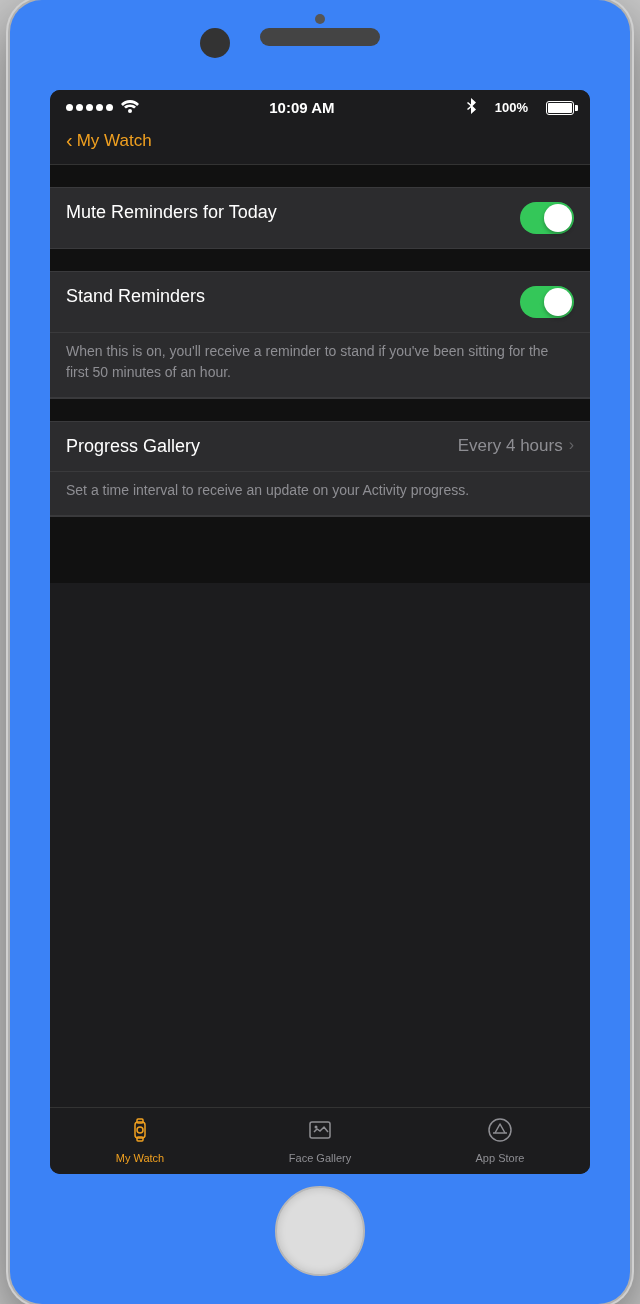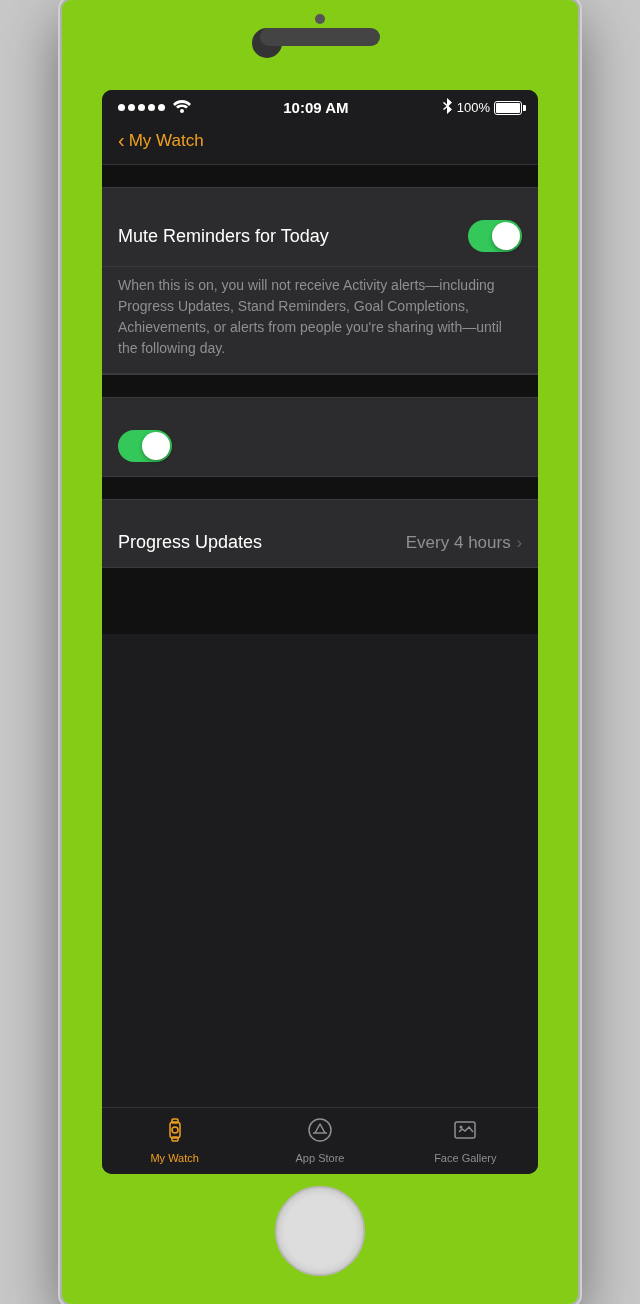--- a/index.html
+++ b/index.html
@@ -6,24 +6,24 @@
     body {
       background: #c8c8c8;
       display: flex;
       justify-content: center;
       align-items: center;
       min-height: 100vh;
       font-family: -apple-system, 'Helvetica Neue', Helvetica, Arial, sans-serif;
     }
 
     .phone-frame {
-      width: 516px;
+      width: 620px;
       height: 1304px;
-      background: #84cc16;
-      border-radius: 9px;
+      background: #3b82f6;
+      border-radius: 32px;
       position: relative;
       box-shadow:
         0 0 0 2px #b0b0b0,
         0 0 0 4px #d0d0d0,
         0 20px 60px rgba(0,0,0,0.5);
       overflow: hidden;
     }
 
     
     .phone-frame::before {
@@ -128,23 +128,24 @@
 
     .status-center {
       color: white;
       font-size: 15px;
       font-weight: 600;
     }
 
     .status-right {
       display: flex;
       align-items: center;
-      gap: 4px;
+      gap: 18px;
       color: white;
       font-size: 13px;
+      font-weight: bold;
     }
 
     .battery-container {
       display: flex;
       align-items: center;
       gap: 3px;
     }
 
     .battery-icon {
       width: 28px;
@@ -232,24 +233,22 @@
 
     
     .settings-section {
       background: #2c2c2e;
       border-top: 1px solid #3a3a3c;
       border-bottom: 1px solid #3a3a3c;
     }
 
     .settings-row {
       display: flex;
-      align-items: center;
       padding: 14px 16px;
       border-bottom: 1px solid #3a3a3c;
-      margin-top: 18px;
     }
 
     .settings-row:last-child {
       border-bottom: none;
     }
 
     .row-label {
       flex: 1;
       color: white;
       font-size: 18px;
@@ -417,42 +416,46 @@
 
       <div class="section-gap"></div>
 
       <div class="settings-section">
         <div class="settings-row">
           <span class="row-label">Mute Reminders for Today</span>
           <div class="toggle on">
             <div class="toggle-knob"></div>
           </div>
         </div>
-        <div class="description-row">
-          <p class="description-text">When this is on, you will not receive Activity alerts—including Progress Updates, Stand Reminders, Goal Completions, Achievements, or alerts from people you're sharing with—until the following day.</p>
-        </div>
       </div>
 
       <div class="section-gap"></div>
 
       <div class="settings-section">
         <div class="settings-row">
+          <span class="row-label">Stand Reminders</span>
           <div class="toggle on">
             <div class="toggle-knob"></div>
           </div>
         </div>
+        <div class="description-row">
+          <p class="description-text">When this is on, you'll receive a reminder to stand if you've been sitting for the first 50 minutes of an hour.</p>
+        </div>
       </div>
 
       <div class="section-gap"></div>
 
       <div class="settings-section">
         <div class="settings-row">
-          <span class="row-label">Progress Updates</span>
+          <span class="row-label">Progress Gallery</span>
           <span class="row-value">Every 4 hours</span>
           <span class="row-chevron">›</span>
+        </div>
+        <div class="description-row">
+          <p class="description-text">Set a time interval to receive an update on your Activity progress.</p>
         </div>
       </div>
 
       <div class="section-gap"></div>
 
 
       <div class="section-gap"></div>
 
 
       <div class="section-gap"></div>
@@ -469,35 +472,35 @@
             <rect x="11" y="21" width="6" height="4" rx="1" stroke="#f0a020" stroke-width="1.5" fill="none"></rect>
             <circle cx="14" cy="14" r="3" stroke="#f0a020" stroke-width="1.5" fill="none"></circle>
           </svg>
         </div>
         <span class="tab-label">My Watch</span>
       </div>
 
       <div class="tab-item inactive">
         <div class="tab-icon">
           <svg width="28" height="28" viewBox="0 0 28 28" fill="none">
+            <rect x="4" y="6" width="20" height="16" rx="2" stroke="#8e8e93" stroke-width="1.5" fill="none"></rect>
+            <path d="M8 16 L11 13 L14 15 L18 11 L22 16" stroke="#8e8e93" stroke-width="1.5" fill="none"></path>
+            <circle cx="10" cy="11" r="1.5" fill="#8e8e93"></circle>
+          </svg>
+        </div>
+        <span class="tab-label">Face Gallery</span>
+      </div>
+
+      <div class="tab-item inactive">
+        <div class="tab-icon">
+          <svg width="28" height="28" viewBox="0 0 28 28" fill="none">
             <circle cx="14" cy="14" r="11" stroke="#8e8e93" stroke-width="1.5" fill="none"></circle>
             <path d="M9 17 L14 8 L19 17" stroke="#8e8e93" stroke-width="1.5" fill="none" stroke-linejoin="round"></path>
             <path d="M7 17 L21 17" stroke="#8e8e93" stroke-width="1.5"></path>
           </svg>
         </div>
         <span class="tab-label">App Store</span>
       </div>
 
-      <div class="tab-item inactive">
-        <div class="tab-icon">
-          <svg width="28" height="28" viewBox="0 0 28 28" fill="none">
-            <rect x="4" y="6" width="20" height="16" rx="2" stroke="#8e8e93" stroke-width="1.5" fill="none"></rect>
-            <path d="M8 16 L11 13 L14 15 L18 11 L22 16" stroke="#8e8e93" stroke-width="1.5" fill="none"></path>
-            <circle cx="10" cy="11" r="1.5" fill="#8e8e93"></circle>
-          </svg>
-        </div>
-        <span class="tab-label">Face Gallery</span>
-      </div>
-
 
     </div>
   </div>
 </div>
 
 </body></html>

